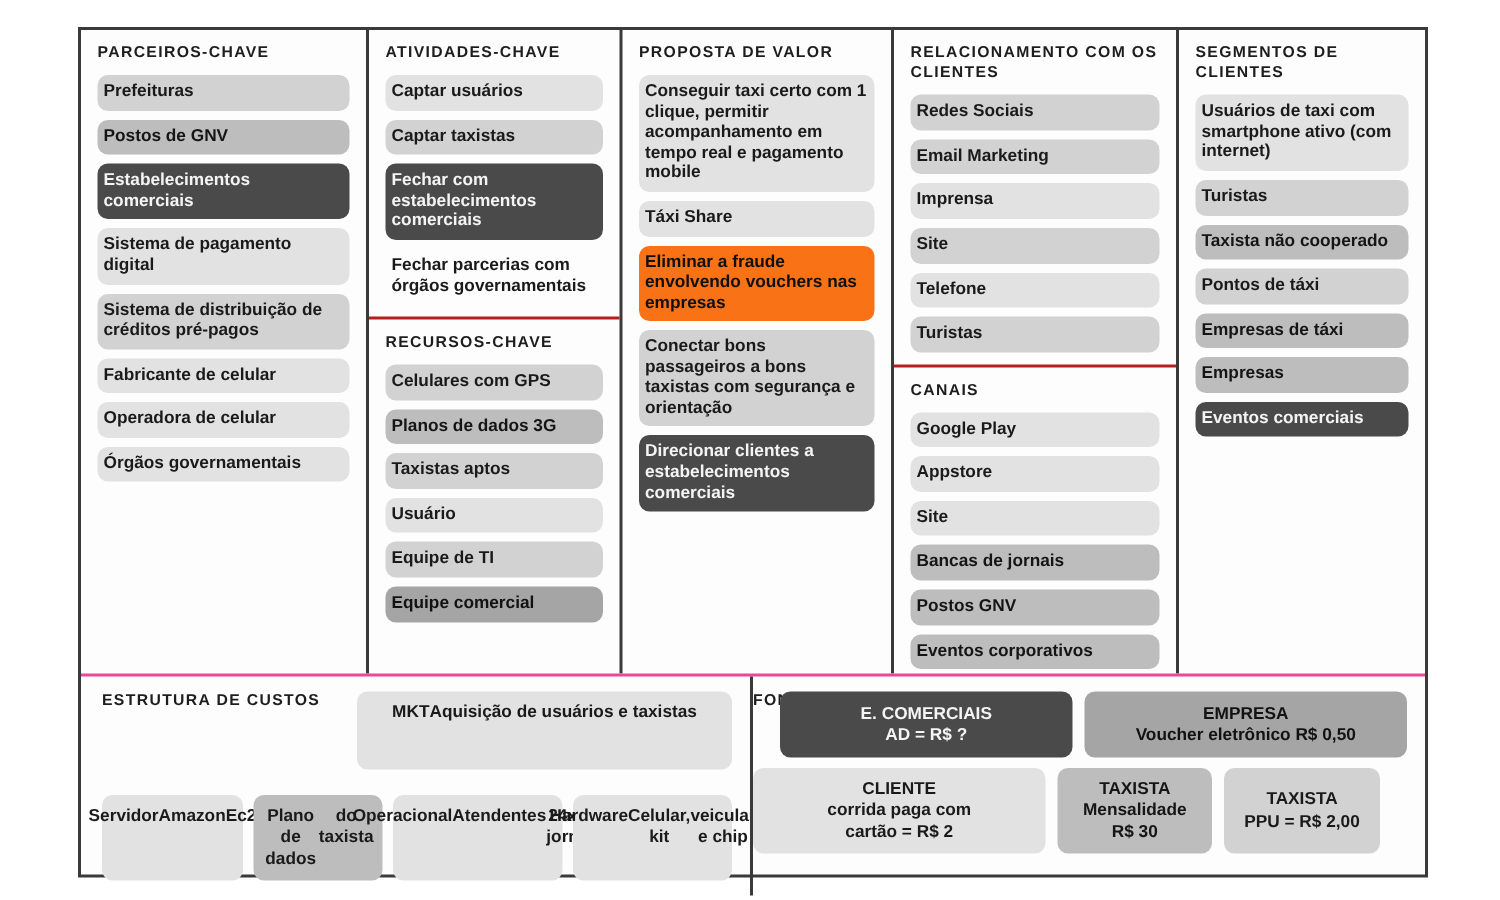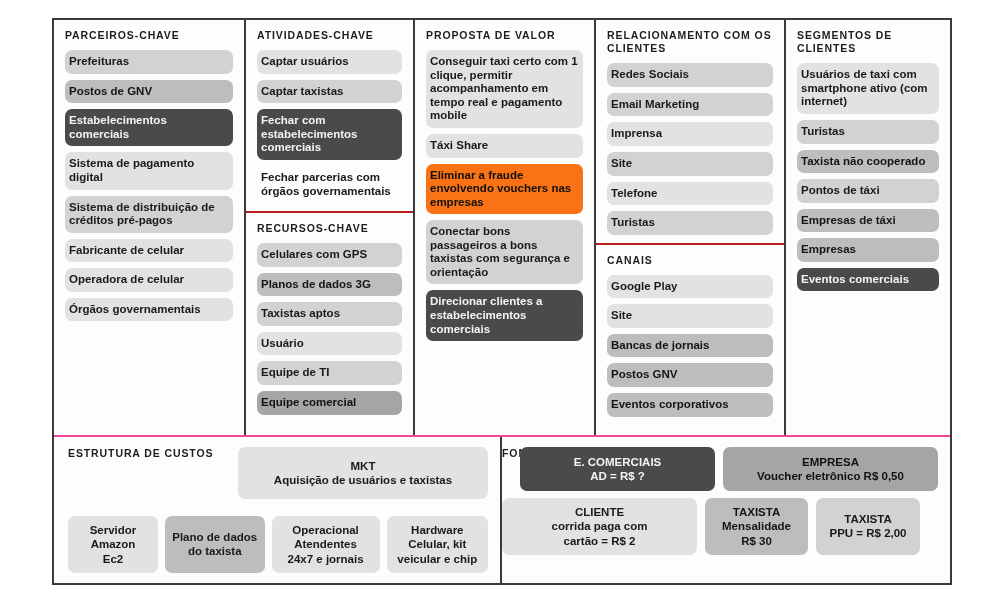--- a/index.html
+++ b/index.html
@@ -115,21 +115,20 @@
   .cost-chip {
     border-radius: 7px;
     text-align: center;
     font-size: 11.5px;
     font-weight: bold;
     line-height: 1.25;
     padding: 7px 6px;
     color: #1a1a1a;
     box-sizing: border-box;
     display: flex;
-    flex-direction: column;
     justify-content: center;
   }
 
   .mkt-chip { width: 250px; min-height: 52px; }
 
   .cost-servidor    { width: 94px; }
   .cost-plano       { width: 104px; }
   .cost-operacional { width: 113px; }
   .cost-hardware    { width: 106px; }
 
@@ -225,20 +224,21 @@
             <div class="chip tone-1">Imprensa</div>
             <div class="chip tone-2">Site</div>
             <div class="chip tone-1">Telefone</div>
             <div class="chip tone-2">Turistas</div>
           </div>
       </div>
       <div class="block">
         <div class="block-title">CANAIS</div>
         <div class="chips" id="list-channels">
             <div class="chip tone-1">Google Play</div>
+            <div class="chip tone-1">Appstore</div>
             <div class="chip tone-1">Site</div>
             <div class="chip tone-3">Bancas de jornais</div>
             <div class="chip tone-3">Postos GNV</div>
             <div class="chip tone-3">Eventos corporativos</div>
           </div>
       </div>
     </div>
 
     <div class="col col-segments">
       <div class="block">

